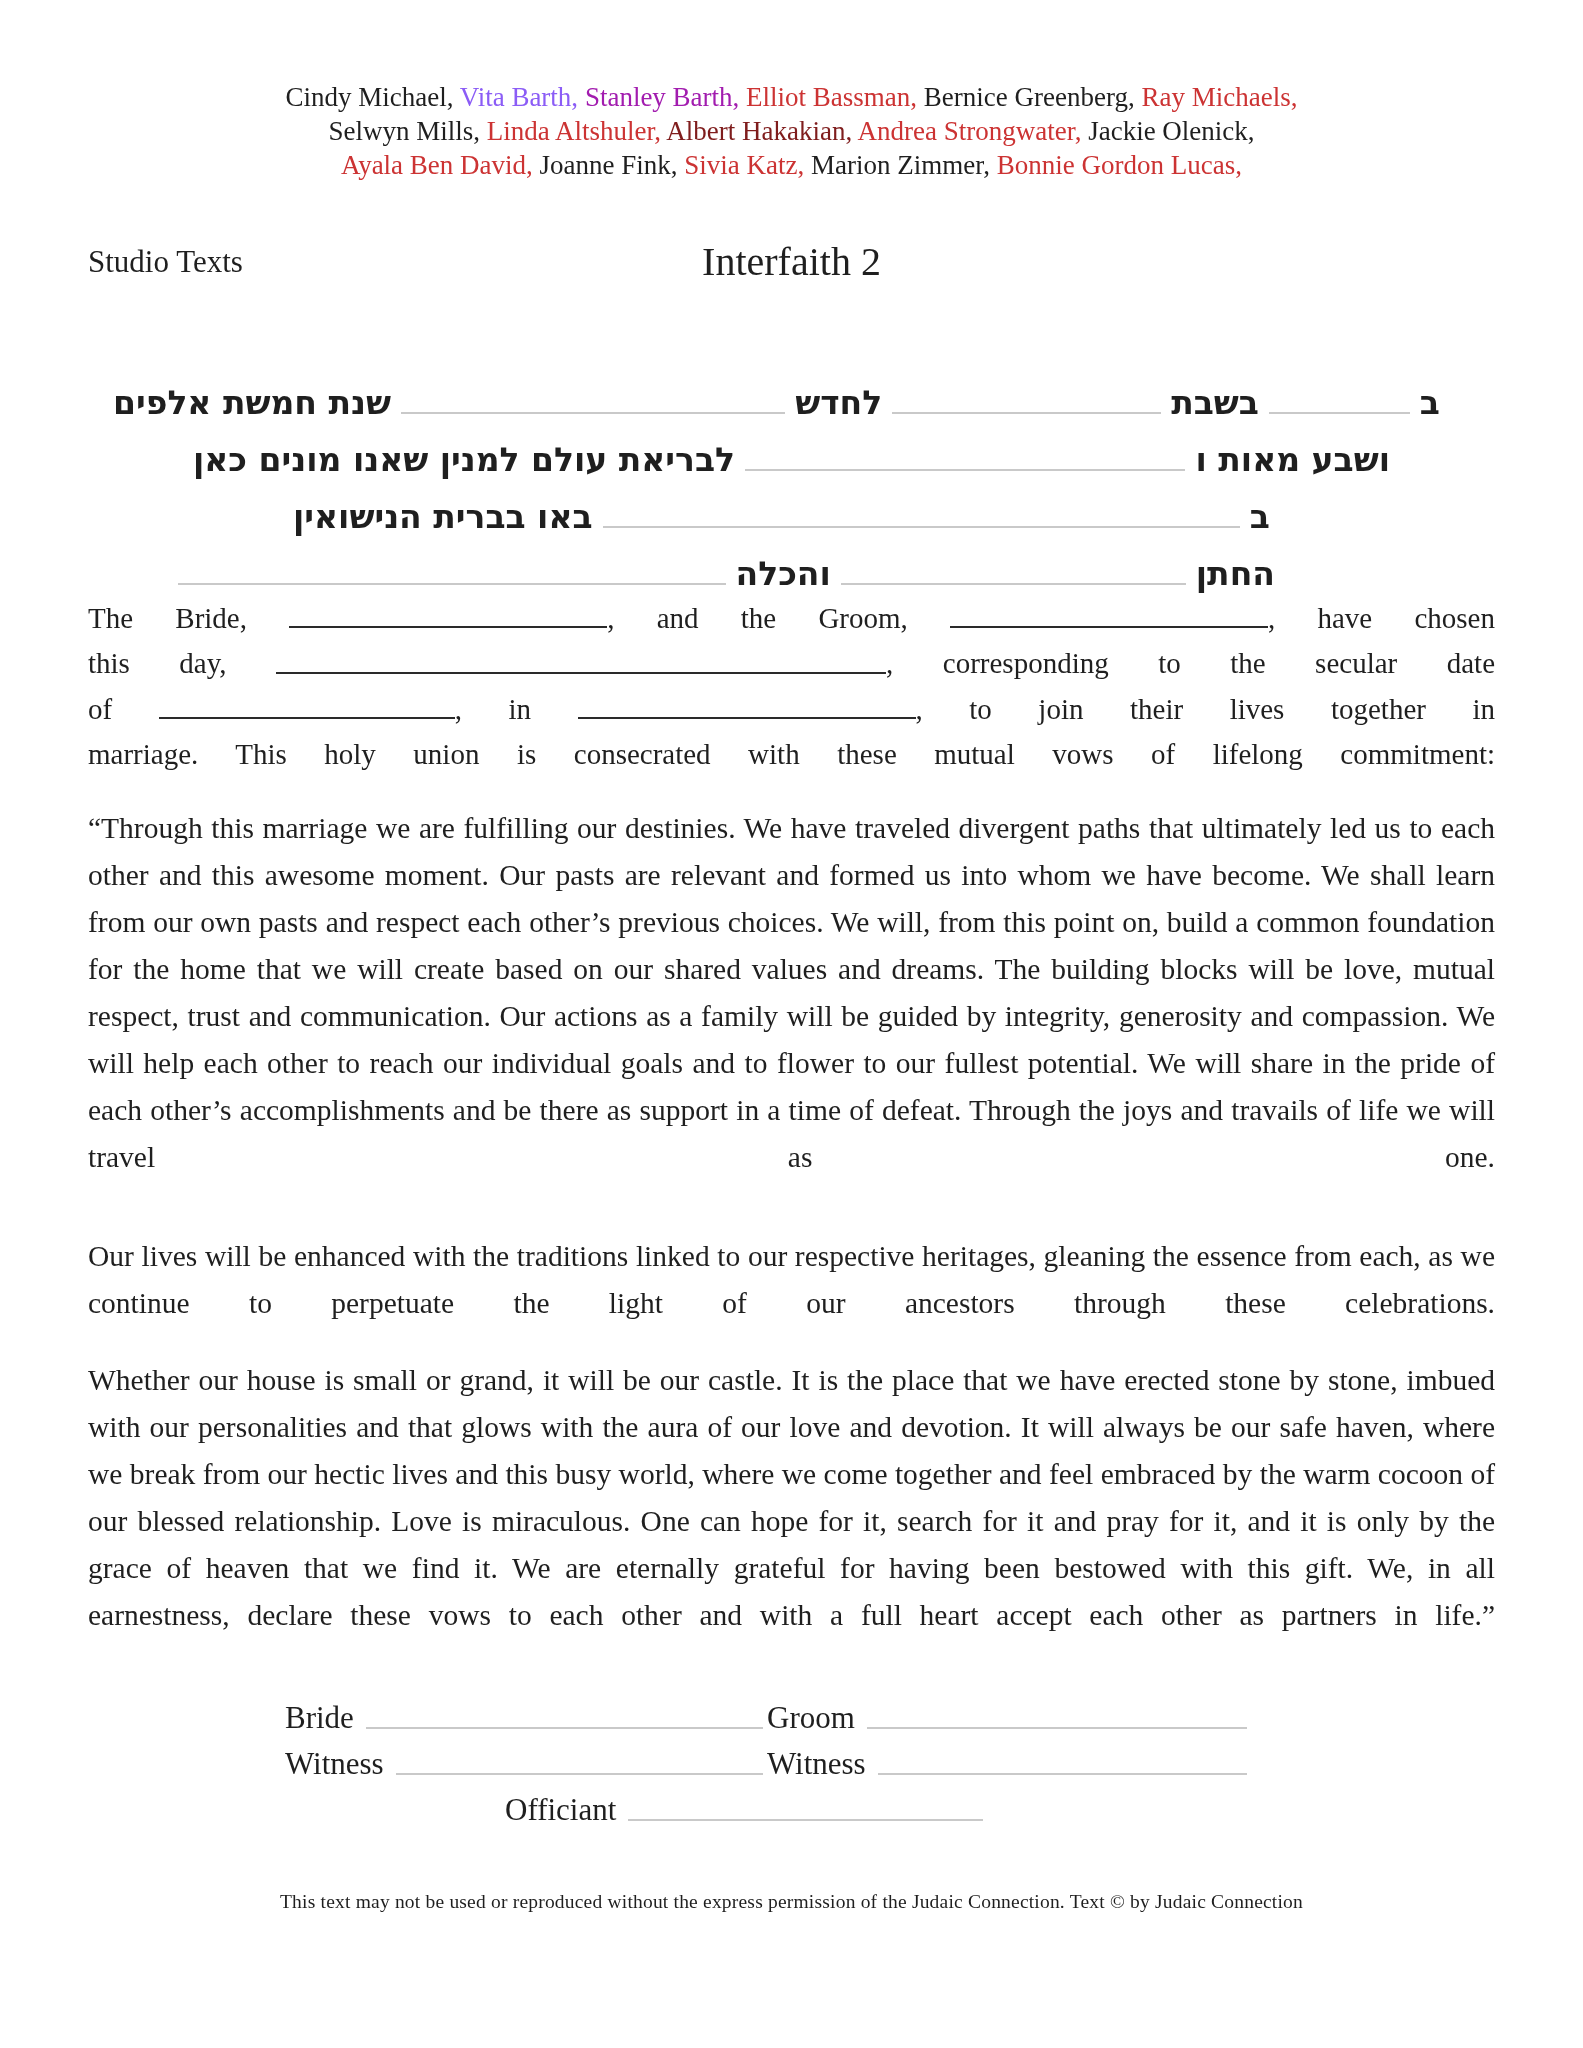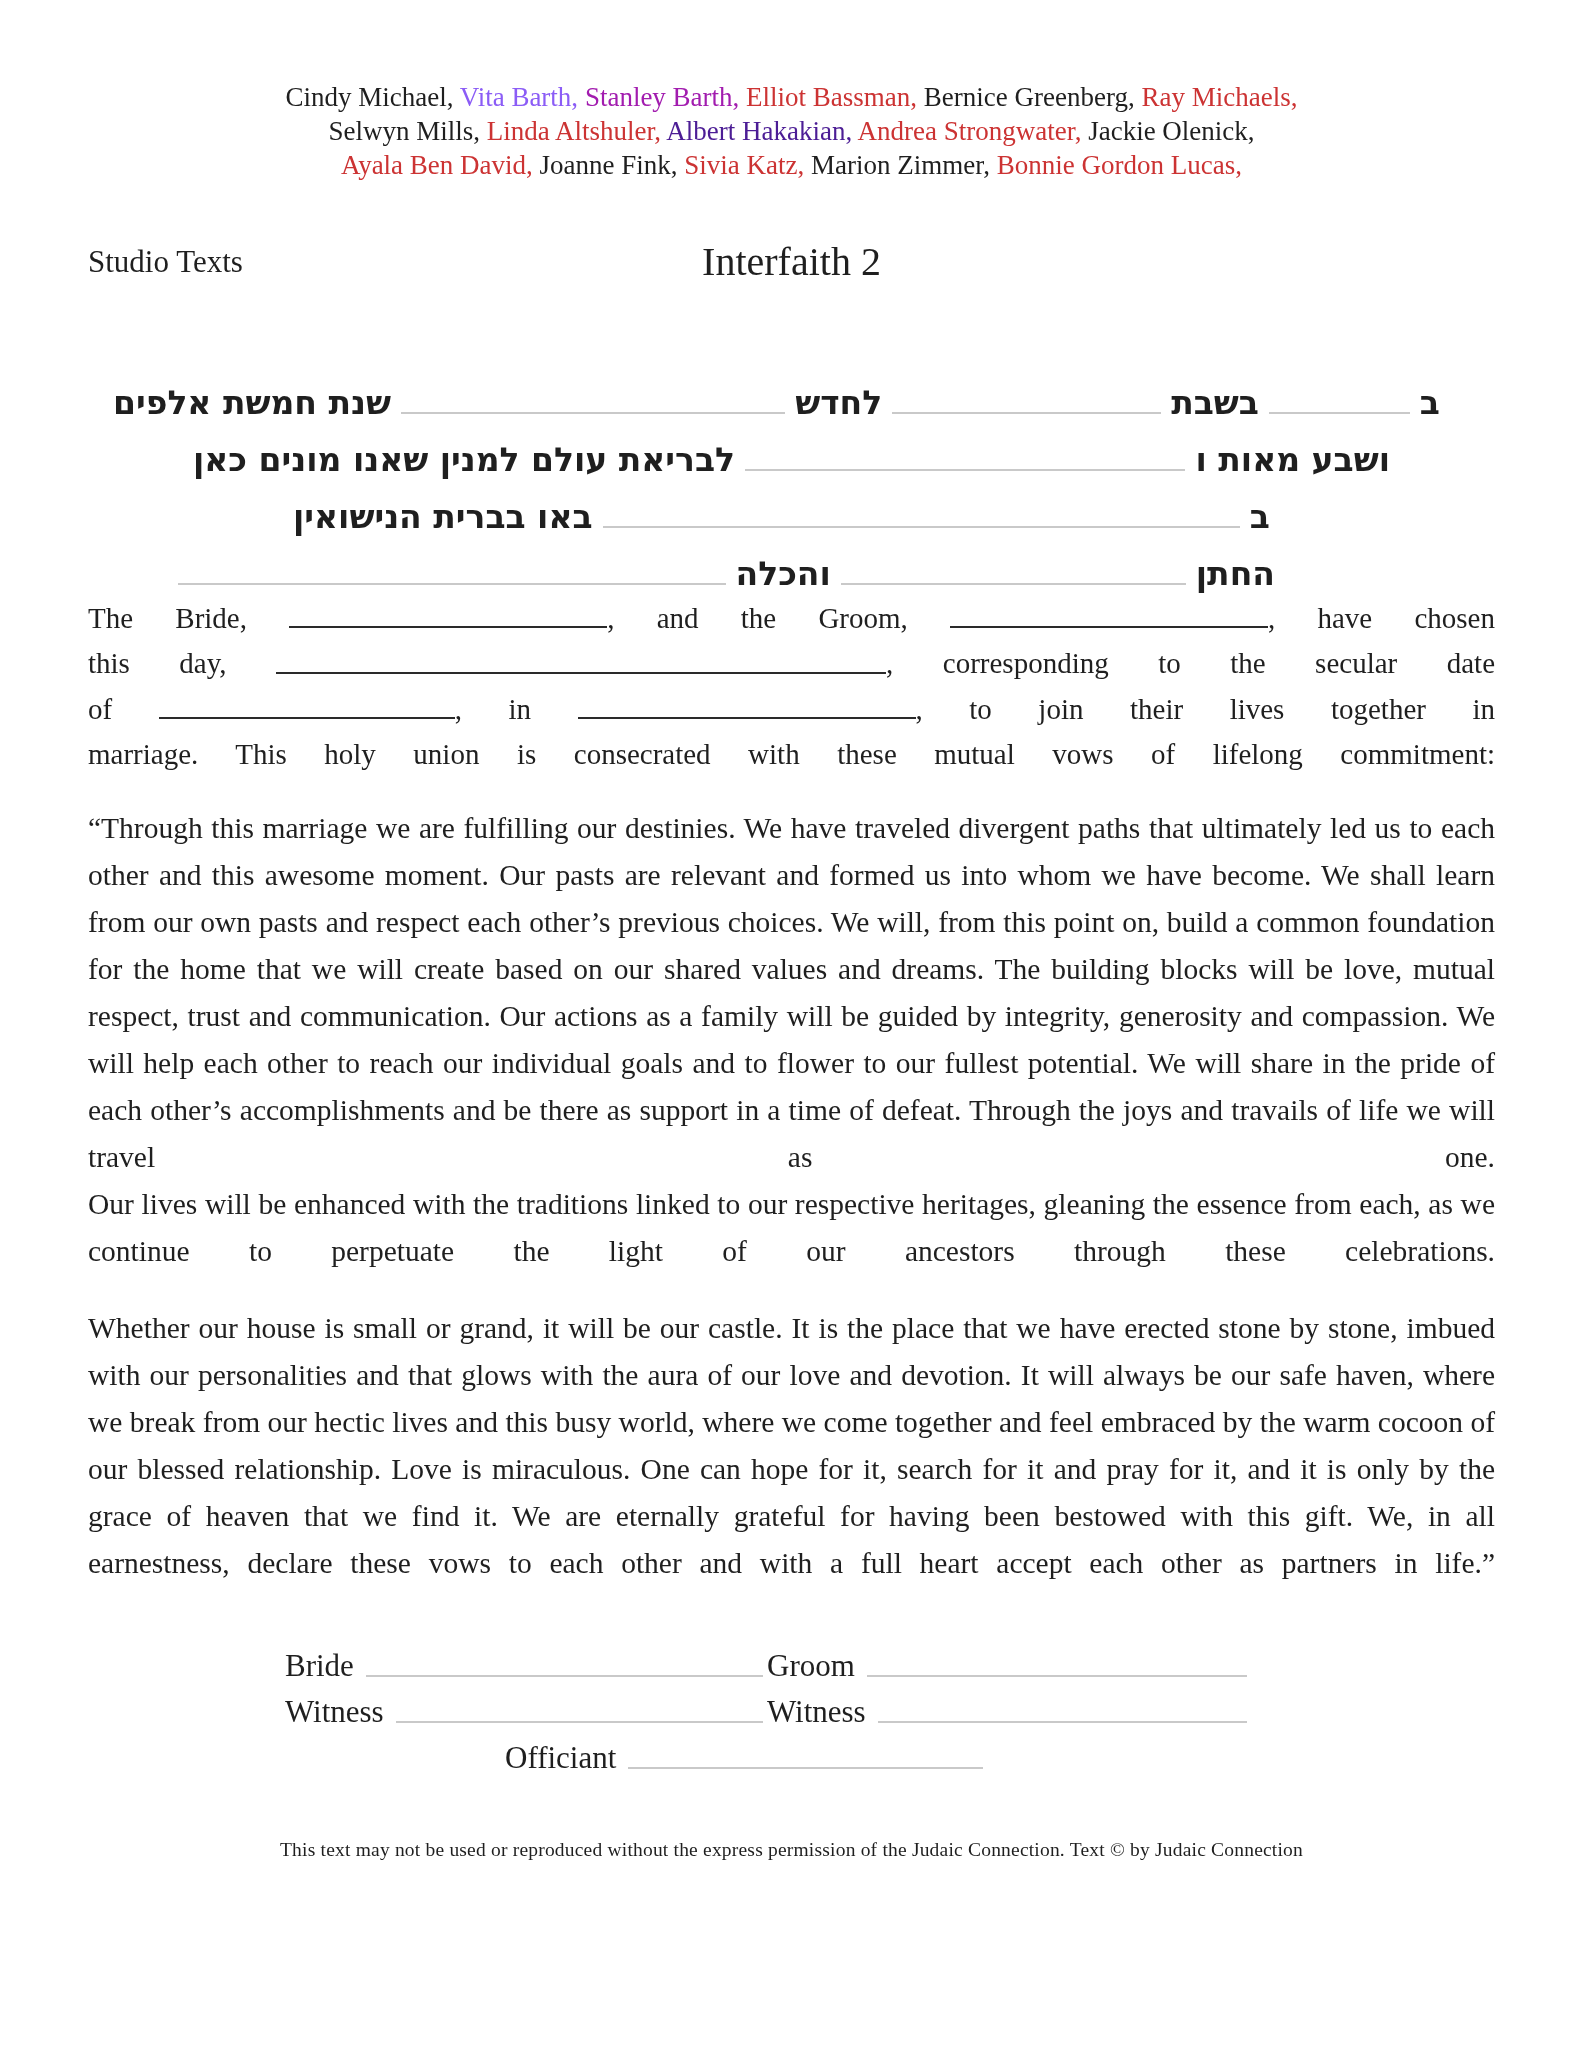--- a/index.html
+++ b/index.html
@@ -37,21 +37,21 @@
   
   .fillin { margin-top:4px; font-size:29px; line-height:45px; }
   .fline { text-align:justify; text-align-last:justify; }
   .blk { display:inline-block; border-bottom:2px solid #2a2a2a; height:1.05em;
          vertical-align:baseline; }
   .w330 { width:318px; } .w625 { width:610px; } .w300 { width:296px; } .w345 { width:338px; }
 
   
   .para { font-size:29.5px; line-height:47px; text-align:justify; text-align-last:justify; }
   .p1 { margin-top:28px; }
-  .p2 { }
+  .p2 { margin-top:52px; }
   .p3 { margin-top:30px; }
 
   
   .sigs { margin-top:50px; font-size:31px; }
   .sigrow { display:flex; margin-left:197px; width:962px; height:46px; }
   .sigcell { display:flex; align-items:flex-end; }
   .sc1 { width:478px; margin-right:4px; } .sc2 { width:480px; }
   .siglbl { white-space:nowrap; margin-right:12px; line-height:1.15; }
   .sigline { border-bottom:2px solid #c9c9c9; flex:1; margin-bottom:6px; }
   .sigrow-officiant { display:flex; align-items:flex-end; margin-left:417px; width:520px; height:46px; }
@@ -69,21 +69,21 @@
       <span class="nm" style="color: rgb(31, 31, 31);">Cindy Michael,</span>
       <span class="nm" style="color: #8b5cf6;">Vita Barth,</span>
       <span class="nm" style="color: #a21caf;">Stanley Barth,</span>
       <span class="nm" style="color: rgb(204, 51, 51);">Elliot Bassman,</span>
       <span class="nm" style="color: rgb(31, 31, 31);">Bernice Greenberg,</span>
       <span class="nm" style="color: rgb(204, 51, 51);">Ray Michaels,</span>
     </div>
     <div>
       <span class="nm" style="color: rgb(31, 31, 31);">Selwyn Mills,</span>
       <span class="nm" style="color: rgb(204, 51, 51);">Linda Altshuler,</span>
-      <span class="nm" style="color: #4c1d95; margin-top: 8px;">Albert Hakakian,</span>
+      <span class="nm" style="color: #7f1d1d; margin-top: 8px;">Albert Hakakian,</span>
       <span class="nm" style="color: rgb(204, 51, 51);">Andrea Strongwater,</span>
       <span class="nm" style="color: rgb(31, 31, 31);">Jackie Olenick,</span>
     </div>
     <div>
       <span class="nm" style="color: rgb(204, 51, 51);">Ayala Ben David,</span>
       <span class="nm" style="color: rgb(31, 31, 31);">Joanne Fink,</span>
       <span class="nm" style="color: rgb(204, 51, 51);">Sivia Katz,</span>
       <span class="nm" style="color: rgb(31, 31, 31);">Marion Zimmer,</span>
       <span class="nm" style="color: rgb(204, 51, 51);">Bonnie Gordon Lucas,</span>
     </div>

